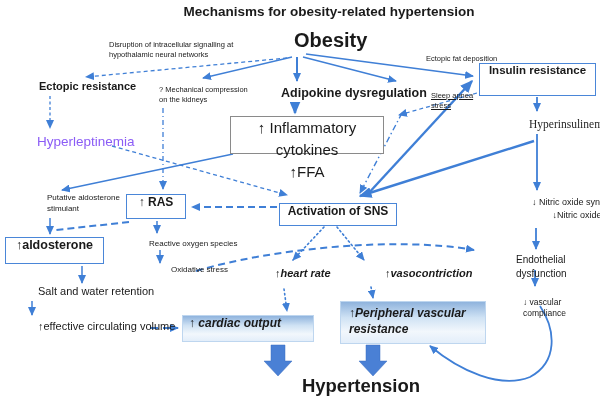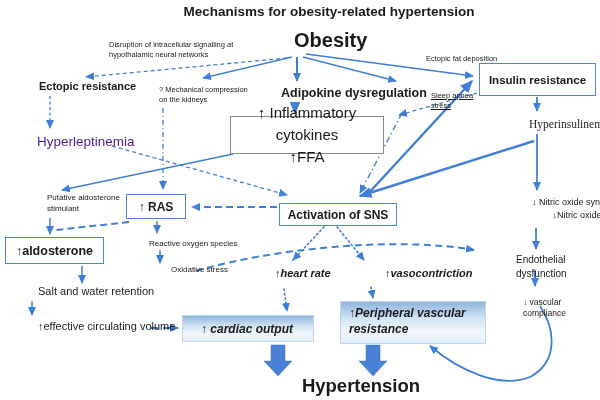--- a/index.html
+++ b/index.html
@@ -1,21 +1,21 @@
 <!DOCTYPE html>
 <html><head>
 <meta charset="utf-8">
 <style>
   html,body{margin:0;padding:0;background:#fff;}
   .stage{position:relative;width:600px;height:400px;background:#ffffff;overflow:hidden;
          font-family:"Liberation Sans",sans-serif;color:#1a1a1a;}
   .t{position:absolute;white-space:pre-line;line-height:1.35;padding-left:37px;}
   .bold{font-weight:bold;}
   .bi{font-weight:bold;font-style:italic;}
-  .box{position:absolute;display:flex;align-items:center;justify-content:center;
+  .box{position:absolute;display:flex;align-items:flex-start;justify-content:center;
        text-align:center;background:#fff;box-sizing:border-box;}
   .box span{white-space:pre-line;}
   .bblue{border:1.5px solid #4a86d8;}
   .bgray{border:1px solid #8a8a8a;}
   .grad{background:linear-gradient(180deg,#8fb3dd 0%,#cfe2f4 38%,#f2f7fc 72%,#e3eefa 100%);
         border:1px solid #bed6ef;}
   svg{position:absolute;left:0;top:0;}
 </style>
 </head>
 <body>
@@ -96,29 +96,29 @@
   </div>
   <div class="box bblue" style="left:126px;top:194px;width:60px;height:25px;">
     <span class="bold" style="font-size:12px;">↑ RAS</span>
   </div>
   <div class="box bblue" style="left:279px;top:203px;width:118px;height:23px;">
     <span class="bold" style="font-size:12px;">Activation of SNS</span>
   </div>
   <div class="box bblue" style="left:5px;top:237px;width:99px;height:27px;">
     <span class="bold" style="font-size:12.5px;">↑aldosterone</span>
   </div>
-  <div class="box grad" style="left:182px;top:315px;width:132px;height:27px;justify-content:flex-start;padding-left:18px;">
+  <div class="box grad" style="left:182px;top:315px;width:132px;height:27px;justify-content:flex-start;padding-left:6px;">
     <span class="bi" style="font-size:12px;">↑ cardiac output</span>
   </div>
   <div class="box grad" style="left:340px;top:301px;width:146px;height:43px;justify-content:flex-start;align-items:flex-start;padding:4px 0 0 8px;text-align:left;">
     <span class="bi" style="font-size:12px;line-height:1.3;">↑Peripheral vascular
 resistance</span>
   </div>
 
-  <div class="t" style="left:0;top:133px;font-size:13.5px;color:#4c1d95;">Hyperleptinemia</div>
+  <div class="t" style="left:0;top:133px;font-size:13.5px;color:#8b5cf6;">Hyperleptinemia</div>
   <div class="t" style="left:492px;top:117px;font-size:11.5px;color:#262626;font-family:Liberation Serif, serif;">Hyperinsulinemia</div>
   <div class="t" style="left:10px;top:193px;font-size:8px;">Putative aldosterone
 stimulant</div>
   <div class="t" style="left:470px;top:196px;width:140px;text-align:center;font-size:9px;line-height:1.45;">↓ Nitric oxide synthase
 ↓Nitric oxide</div>
   <div class="t" style="left:112px;top:239px;font-size:8px;">Reactive oxygen species</div>
   <div class="t" style="left:134px;top:265px;font-size:8px;">Oxidative stress</div>
   <div class="t bi" style="left:238px;top:266px;font-size:11px;">↑heart rate</div>
   <div class="t bi" style="left:348px;top:266px;font-size:11px;">↑vasocontriction</div>
   <div class="t" style="left:479px;top:253px;font-size:10px;">Endothelial dysfunction</div>

